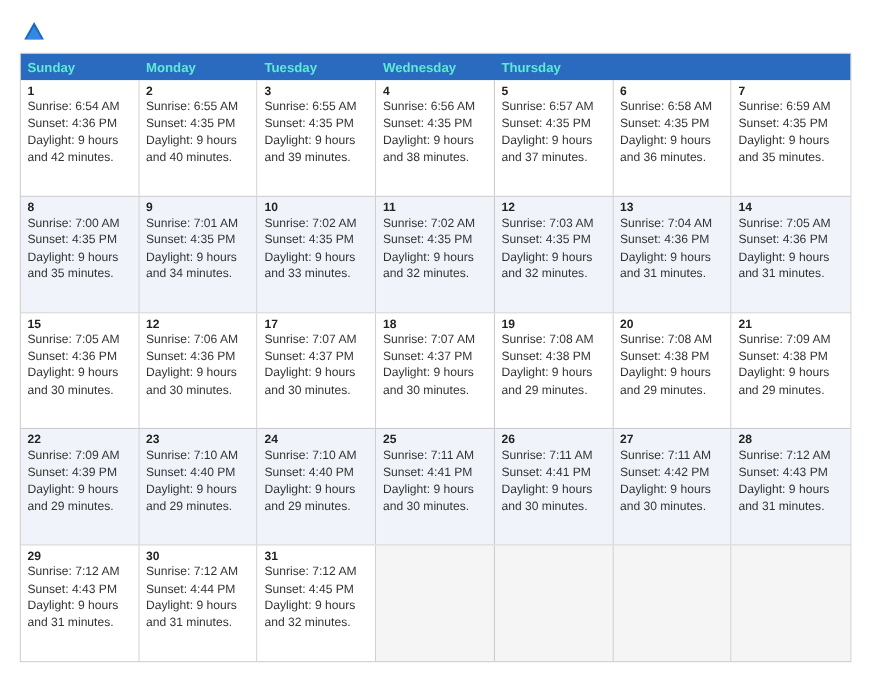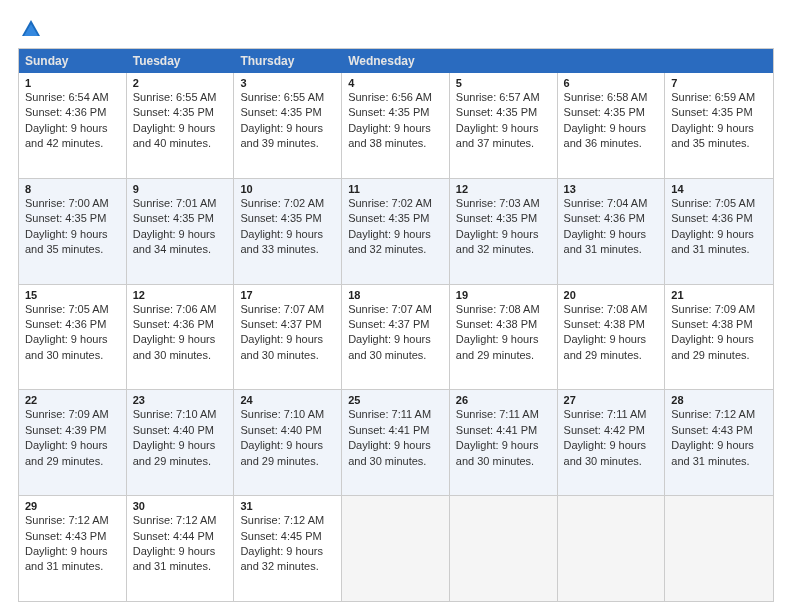--- a/index.html
+++ b/index.html
@@ -65,21 +65,21 @@
       display: flex;
       flex-direction: column;
       border: 1px solid #ccc;
     }
     .calendar-header {
       display: grid;
       grid-template-columns: repeat(7, 1fr);
       background: #2a6bbf;
     }
     .day-header {
-      color: #e5e5e5;
+      color: #5eead4;
       font-size: 12px;
       font-weight: bold;
       padding: 5px 6px;
       text-align: left;
     }
     .calendar-body {
       display: flex;
       flex-direction: column;
       flex: 1;
     }
@@ -144,23 +144,24 @@
     </div>
     <div class="title-section">
       <div class="month-title"></div>
       <div class="location"></div>
     </div>
   </div>
 
   <div class="calendar">
     <div class="calendar-header">
     <div class="day-header">Sunday</div>
+        <div class="day-header">Monday</div>
         <div class="day-header">Tuesday</div>
+        <div class="day-header">Wednesday</div>
         <div class="day-header">Thursday</div>
-        <div class="day-header">Wednesday</div>
       </div>
     <div class="calendar-body">
     <div class="week-row">
           <div class="day-cell">
             <span class="day-num">1</span>
             <div class="day-info">Sunrise: 6:54 AM<br>Sunset: 4:36 PM<br>Daylight: 9 hours and 42 minutes.</div>
           </div>
           <div class="day-cell">
             <span class="day-num">2</span>
             <div class="day-info">Sunrise: 6:55 AM<br>Sunset: 4:35 PM<br>Daylight: 9 hours and 40 minutes.</div>

